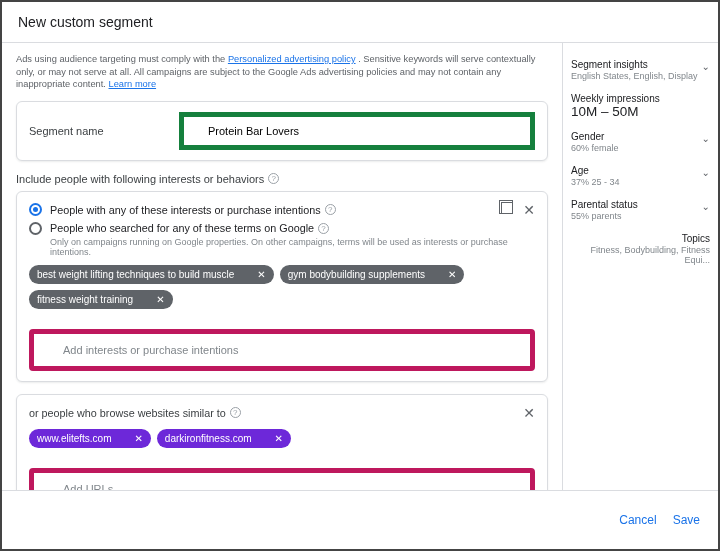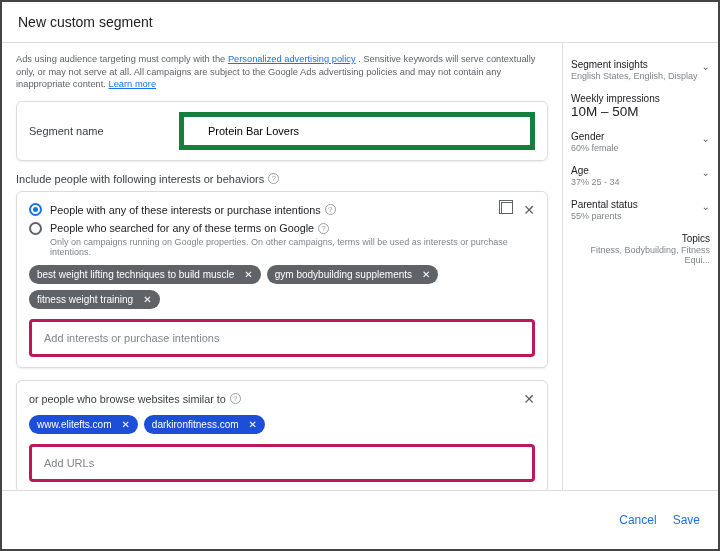--- a/index.html
+++ b/index.html
@@ -17,24 +17,24 @@
   .seginput { flex: 1; border: 5px solid #15803d; border-radius: 0; padding: 8px 24px; font-size: 11px; }
   .sectionlbl { font-size: 11px; color: #3c4043; margin: 8px 0 6px; display: flex; align-items: center; }
   .help { display: inline-flex; align-items: center; justify-content: center; width: 11px; height: 11px; border: 1px solid #9aa0a6; border-radius: 50%; font-size: 8px; color: #9aa0a6; margin-left: 4px; }
   .radio-row { display: flex; align-items: center; font-size: 10.8px; color: #202124; margin-bottom: 4px; }
   .radio { width: 13px; height: 13px; border-radius: 50%; border: 2px solid #5f6368; margin-right: 8px; position: relative; }
   .radio.checked { border-color: #1a73e8; }
   .radio.checked::after { content:''; position:absolute; inset:2px; background:#1a73e8; border-radius:50%; }
   .sublbl { font-size: 9px; color: #80868b; margin-left: 21px; margin-bottom: 8px; margin-top:-2px; }
   .topright { display:flex; gap:10px; margin-left:auto; color:#5f6368; }
   .chips { display:flex; flex-wrap: wrap; gap:6px; margin-top:6px; margin-bottom:10px; }
-  .chip { background:#5f6368; color:#fff; border-radius:12px; padding:4px 8px; font-size:10px; display:flex; align-items:center; gap:10px; }
+  .chip { background:#5f6368; color:#fff; border-radius:12px; padding:4px 8px; font-size:10px; display:flex; align-items:center; gap:23px; }
   .chip .x { font-size:10px; cursor:pointer; }
-  .biginput { border:3px solid #be185d; border-radius:4px; padding:10px 12px; color:#80868b; font-size:11px; }
-  .chip-blue { background:#1d4ed8; }
+  .biginput { border:5px solid #be185d; border-radius:4px; padding:10px 29px; color:#80868b; font-size:11px;margin-top:20px; }
+  .chip-blue { background:#6d28d9; }
   .subhdr { display:flex; align-items:center; font-size:10.8px; color:#3c4043; margin-bottom:8px; }
   .close-x { margin-left:auto; color:#5f6368; font-size:14px; cursor:pointer; }
   .insights-item { display:flex; justify-content:space-between; align-items:flex-start; padding:6px 2px; font-size:10px; color:#202124; }
   .insights-item .sub { color:#80868b; font-size:9px; margin-top:1px; }
   .big { font-size:13.5px; color:#202124; }
   .chev { color:#5f6368; padding-top:2px; }
   .footer { position:absolute; bottom:0; left:0; right:0; border-top:1px solid #dadce0; padding:22px 18px; display:flex; justify-content:flex-end; gap:16px; background:#fff; }
   .footer button { background:none; border:none; color:#1a73e8; font-size:12px; cursor:pointer; font-weight:500; }
   .copyicon { width:12px; height:12px; border:1px solid #5f6368; position:relative; }
   .copyicon::after { content:''; position:absolute; width:12px; height:12px; border:1px solid #5f6368; top:-3px; left:-3px; }

